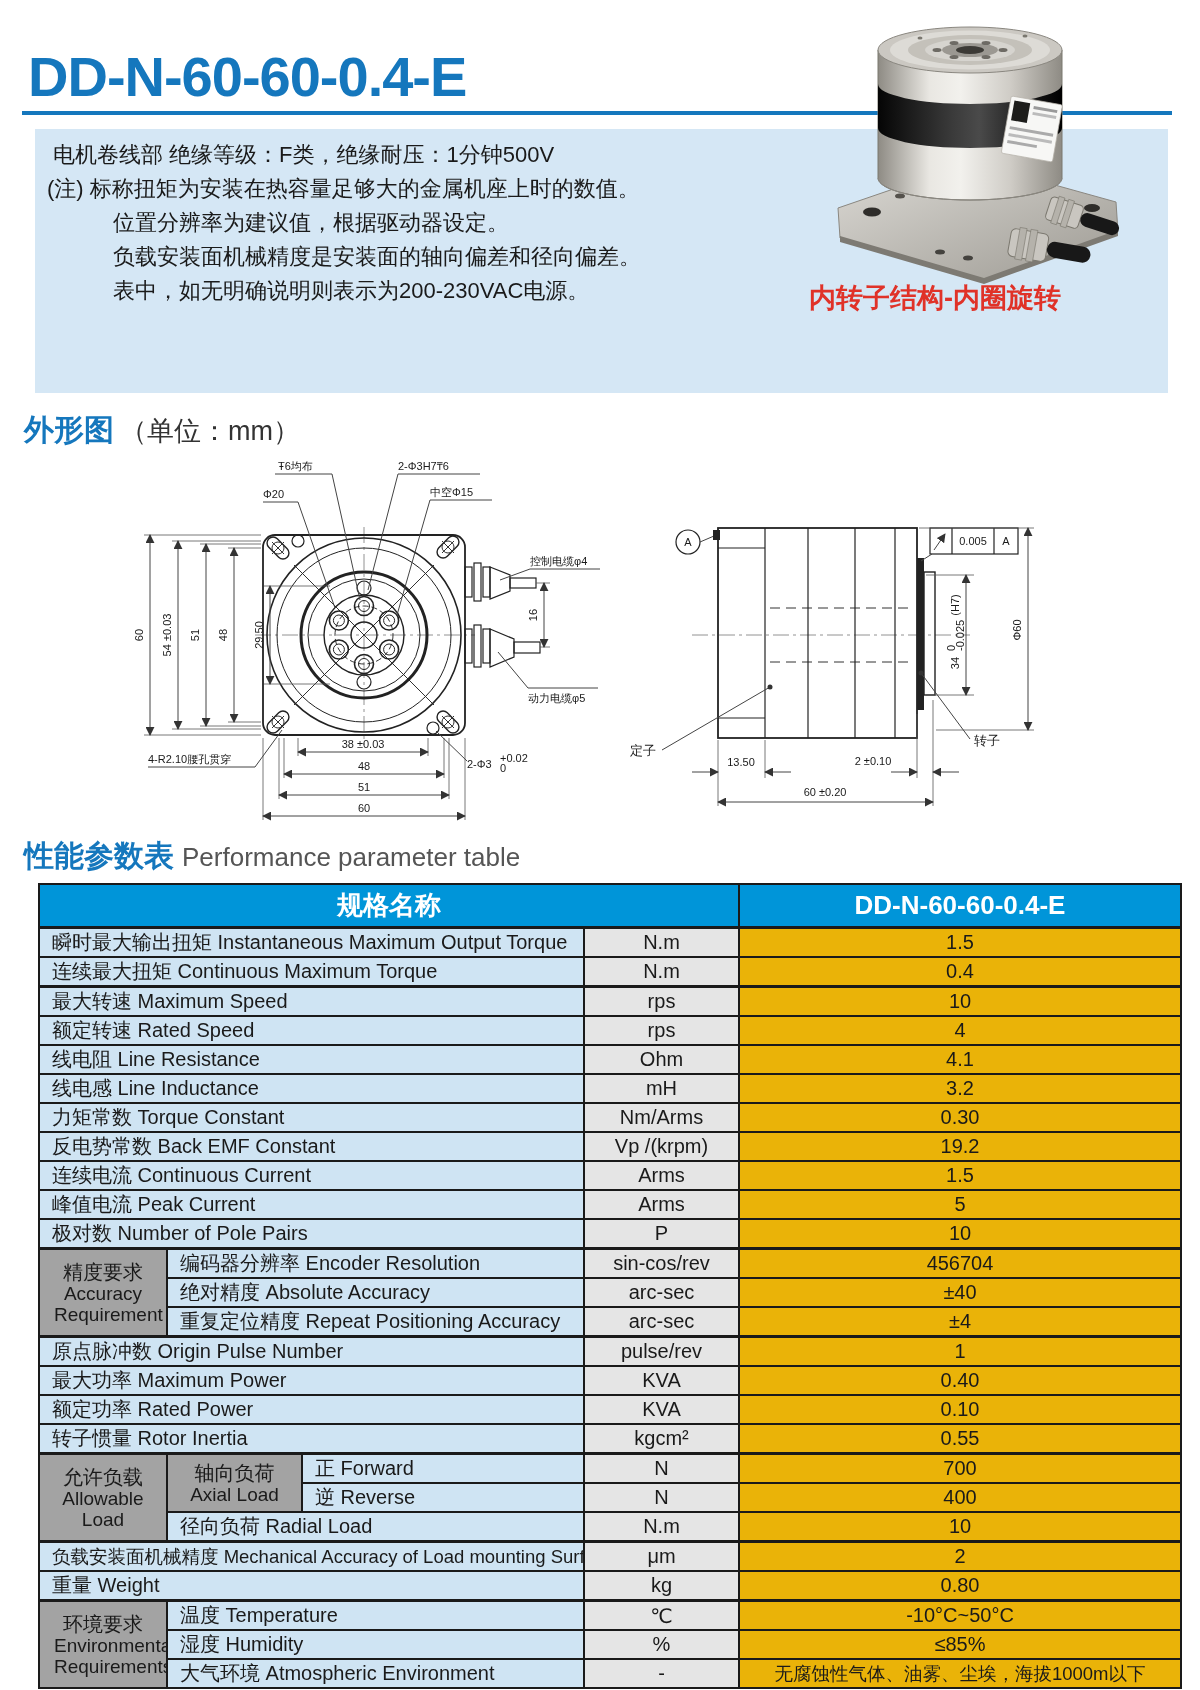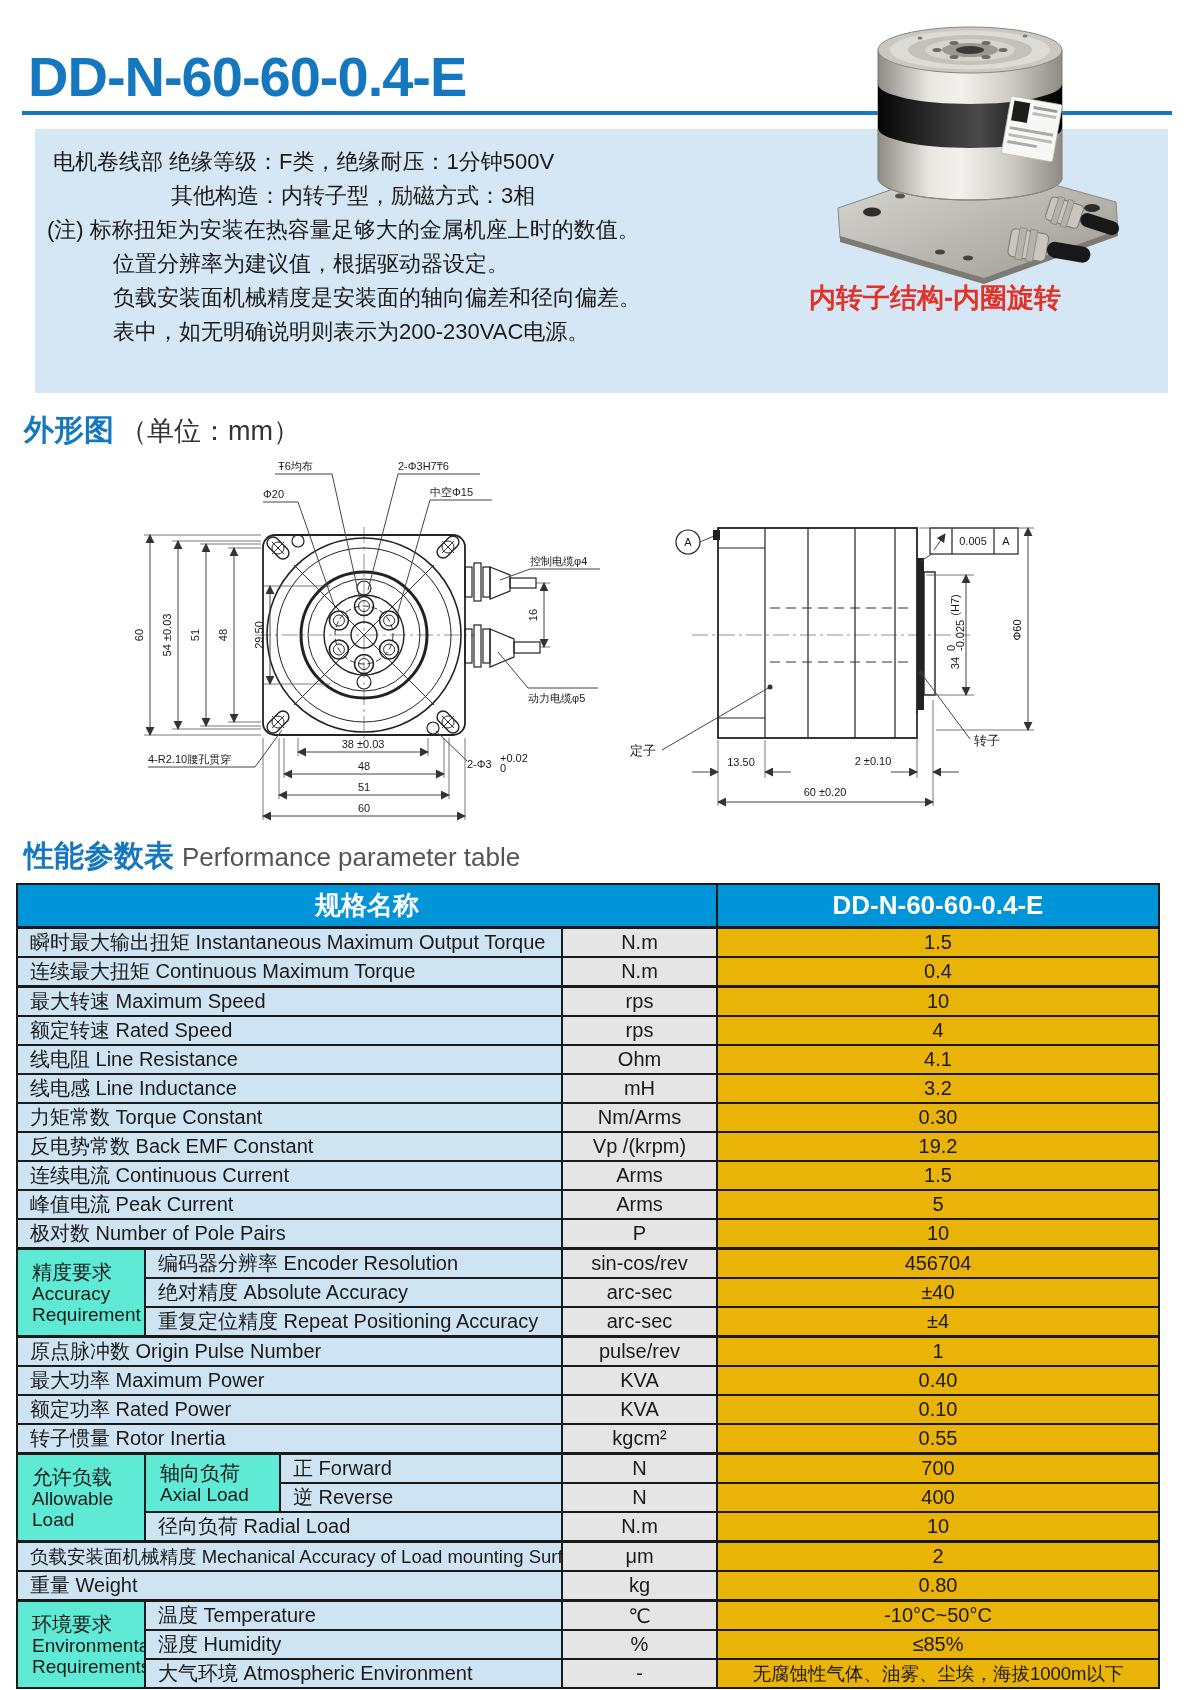--- a/index.html
+++ b/index.html
@@ -2,43 +2,43 @@
 <html><head>
 <meta charset="utf-8">
 <style>
   html,body{margin:0;padding:0;background:#ffffff;}
   .page{position:relative;width:1200px;height:1690px;background:#fff;overflow:hidden;
         font-family:"Liberation Sans","DejaVu Sans",sans-serif;color:#1a1a1a;}
   .title{position:absolute;left:28px;top:44px;font-size:56px;font-weight:bold;
          color:#1577bd;letter-spacing:-1px;}
   .rule{position:absolute;left:22px;top:111px;width:1150px;height:4px;background:#1577bd;}
   .infobox{position:absolute;left:35px;top:129px;width:1133px;height:264px;background:#d5e7f5;
-           font-size:22px;line-height:34px;padding-top:16px;box-sizing:border-box;}
+           font-size:22px;line-height:34px;padding-top:9px;box-sizing:border-box;}
   .infobox div{white-space:nowrap;}
   .ind-a{padding-left:18px;}
   .ind-b{padding-left:136px;}
   .ind-c{padding-left:12px;}
   .ind-d{padding-left:61px;margin-left:17px;}
   .photo{position:absolute;left:800px;top:0px;width:350px;height:290px;}
   .caption{position:absolute;left:755px;top:280px;width:360px;text-align:center;
            color:#e03228;font-size:27px;font-weight:bold;}
   .sec-head{position:absolute;left:24px;font-size:30px;font-weight:bold;color:#1577bd;}
   .sec-head .sub{font-weight:normal;color:#333;font-size:27px;margin-left:6px;}
   .sec-head .sub-en{font-weight:normal;color:#555;font-size:26px;margin-left:8px;}
   .outline-head{top:410px;}
   .table-head{top:836px;}
   .drawing{position:absolute;left:30px;top:430px;width:1140px;height:398px;}
-  .ptable{position:absolute;left:16px;top:883px;border-collapse:collapse;table-layout:fixed;
+  .ptable{position:absolute;left:38px;top:883px;border-collapse:collapse;table-layout:fixed;
           width:1142px;font-size:20px;border-radius:9px;}
   .ptable td{border:2px solid #1a1a1a;height:27px;padding:0 4px;overflow:hidden;
              white-space:nowrap;box-sizing:content-box;}
   .ptable tr.head td{background:#0095d9;color:#fff;font-weight:bold;font-size:26px;
                      text-align:center;height:41px;border-bottom-width:3px;}
   .nm{background:#cfe4f3;text-align:left;padding-left:12px !important;}
-  .grp{background:#5eead4;text-align:left;white-space:normal !important;
+  .grp{background:#a3a3a3;text-align:center;white-space:normal !important;
        font-size:20px;line-height:22px;padding:0 14px !important;}
   .grp .gen{font-size:19px;line-height:21px;}
   .un{background:#e5e5e5;text-align:center;}
   .vl{background:#eab308;text-align:center;}
   .sm{font-size:18.5px !important;}
   tr.tk td{border-top-width:3px;}
   
   .ol{stroke:#222;fill:none;}
   .thin{stroke:#333;fill:none;stroke-width:1;}
   .dim{stroke:#444;stroke-width:1;fill:none;}
@@ -50,21 +50,20 @@
 </head>
 <body>
 
 <div class="page">
 
   <div class="title">DD-N-60-60-0.4-E</div>
   <div class="rule"></div>
 
   <div class="infobox">
     <div class="ind-a">电机卷线部  绝缘等级：F类，绝缘耐压：1分钟500V</div>
-    <div class="ind-b">其他构造：内转子型，励磁方式：3相</div>
     <div class="ind-c">(注) 标称扭矩为安装在热容量足够大的金属机座上时的数值。</div>
     <div class="ind-d">位置分辨率为建议值，根据驱动器设定。</div>
     <div class="ind-d">负载安装面机械精度是安装面的轴向偏差和径向偏差。</div>
     <div class="ind-d">表中，如无明确说明则表示为200-230VAC电源。</div>
   </div>
 
   <svg class="photo" viewBox="0 0 350 290">
     <defs>
       <linearGradient id="gSilver" x1="0" y1="0" x2="1" y2="0">
         <stop offset="0" stop-color="#8e8b84"></stop>

